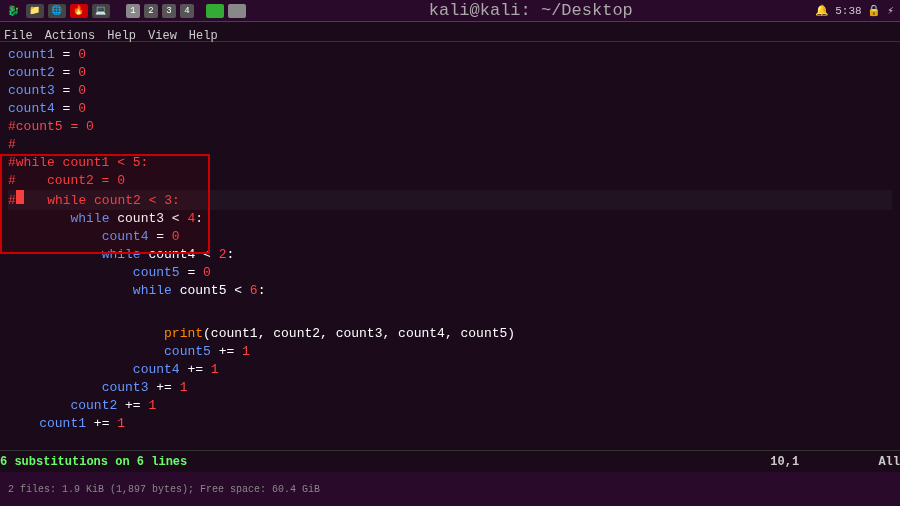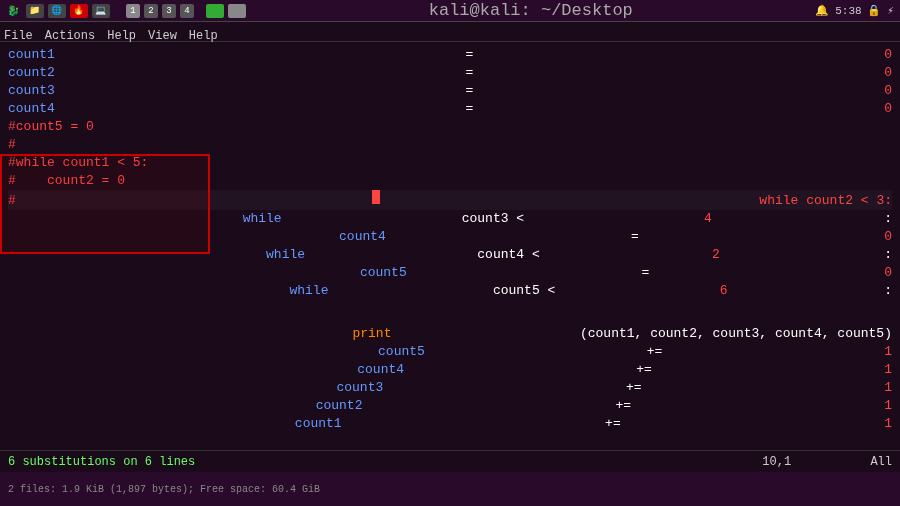--- a/index.html
+++ b/index.html
@@ -120,21 +120,20 @@
       padding: 4px 8px;
       overflow: hidden;
       position: relative;
     }
 
     .code-line {
       line-height: 18px;
       white-space: pre;
       display: flex;
       align-items: baseline;
-      justify-content: space-between;
     }
 
     
     .kw-blue { color: #6699ff; }
     .kw-red { color: #ff4444; }
     .kw-orange { color: #ff8800; margin-top: 25px; }
     .kw-white { color: #ffffff; }
     .kw-string { color: #ff8800; }
 
     
@@ -155,24 +154,25 @@
       background: rgba(255,255,255,0.04);
     }
 
     
     .statusbar {
       background: #1a0a1a;
       border-top: 1px solid #333;
       height: 22px;
       display: flex;
       align-items: center;
-      padding: 0 8px;
+      padding: 0 0;
       color: #66ff66;
       font-size: 12px;
       flex-shrink: 0;
+      font-weight: bold;
     }
 
     
     .bottombar {
       background: #2a0a2a;
       height: 34px;
       display: flex;
       align-items: center;
       padding: 0 8px;
       color: #888;

